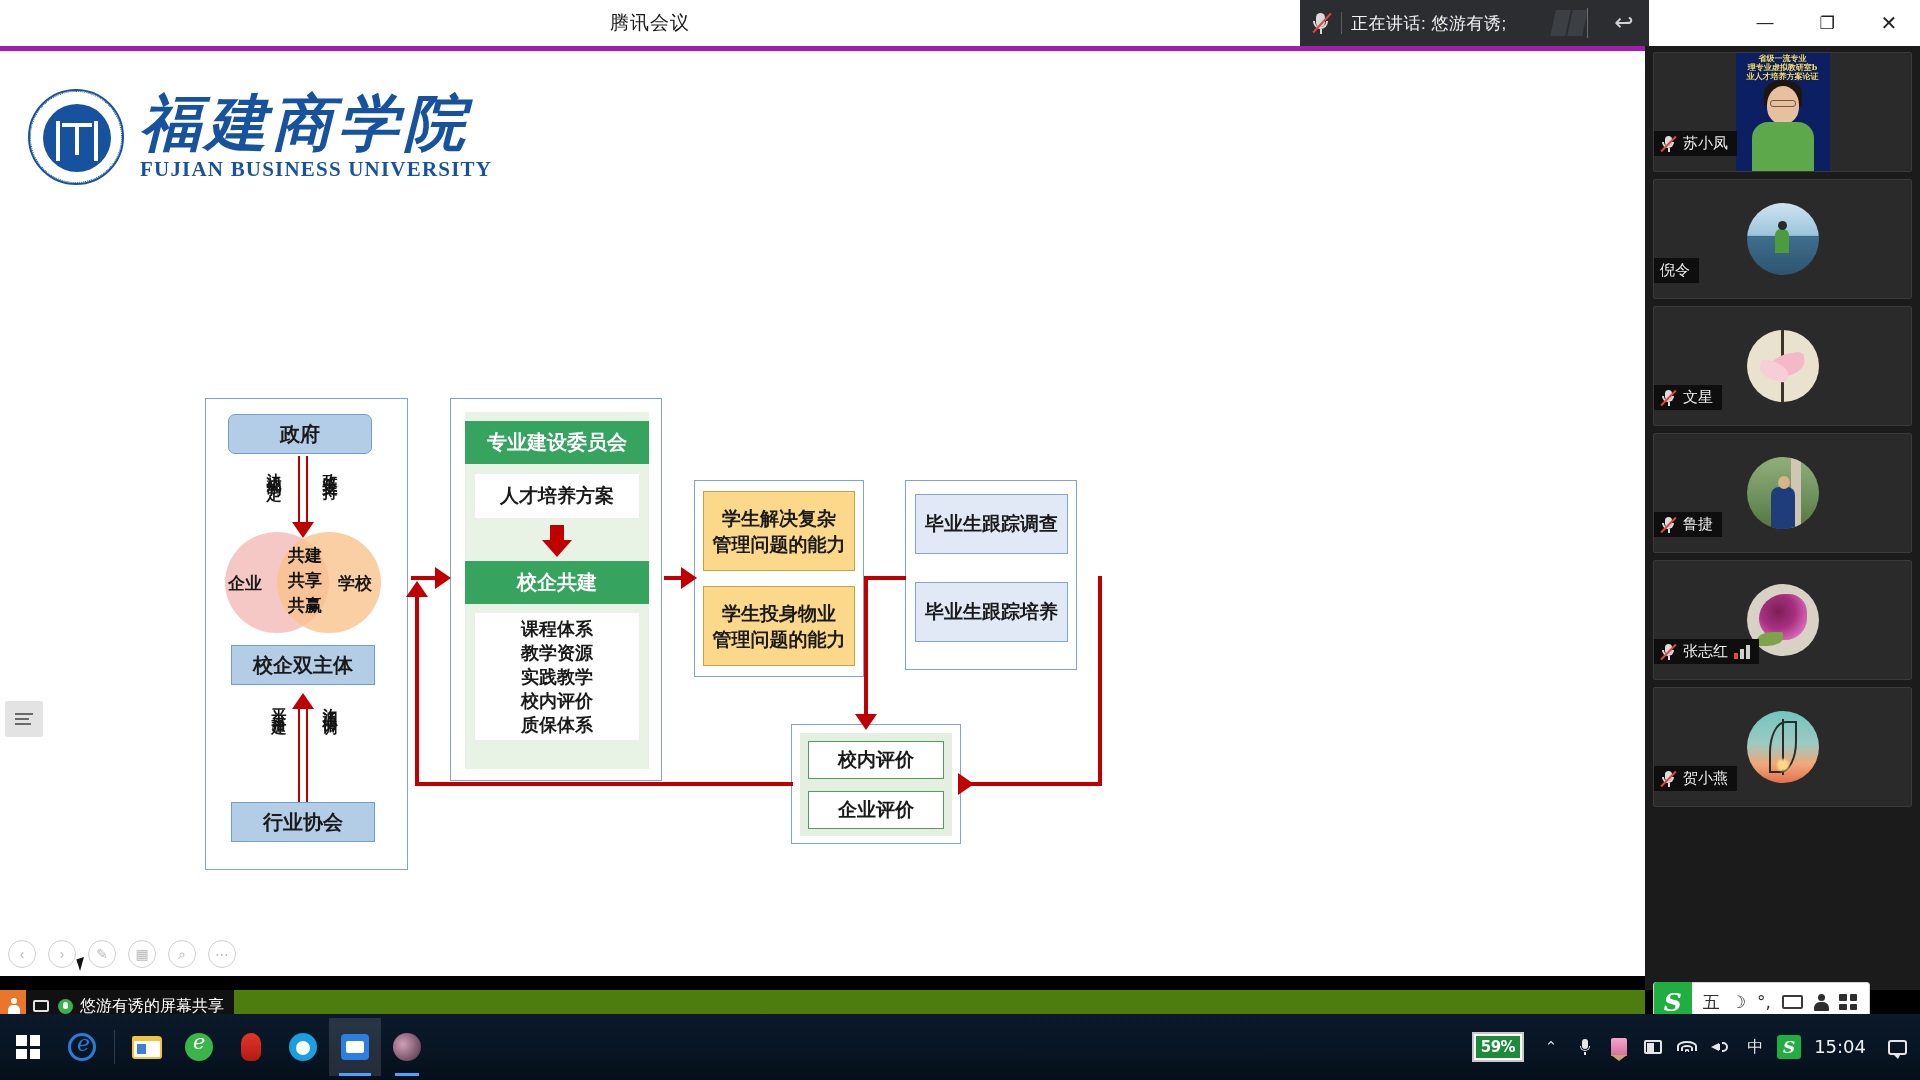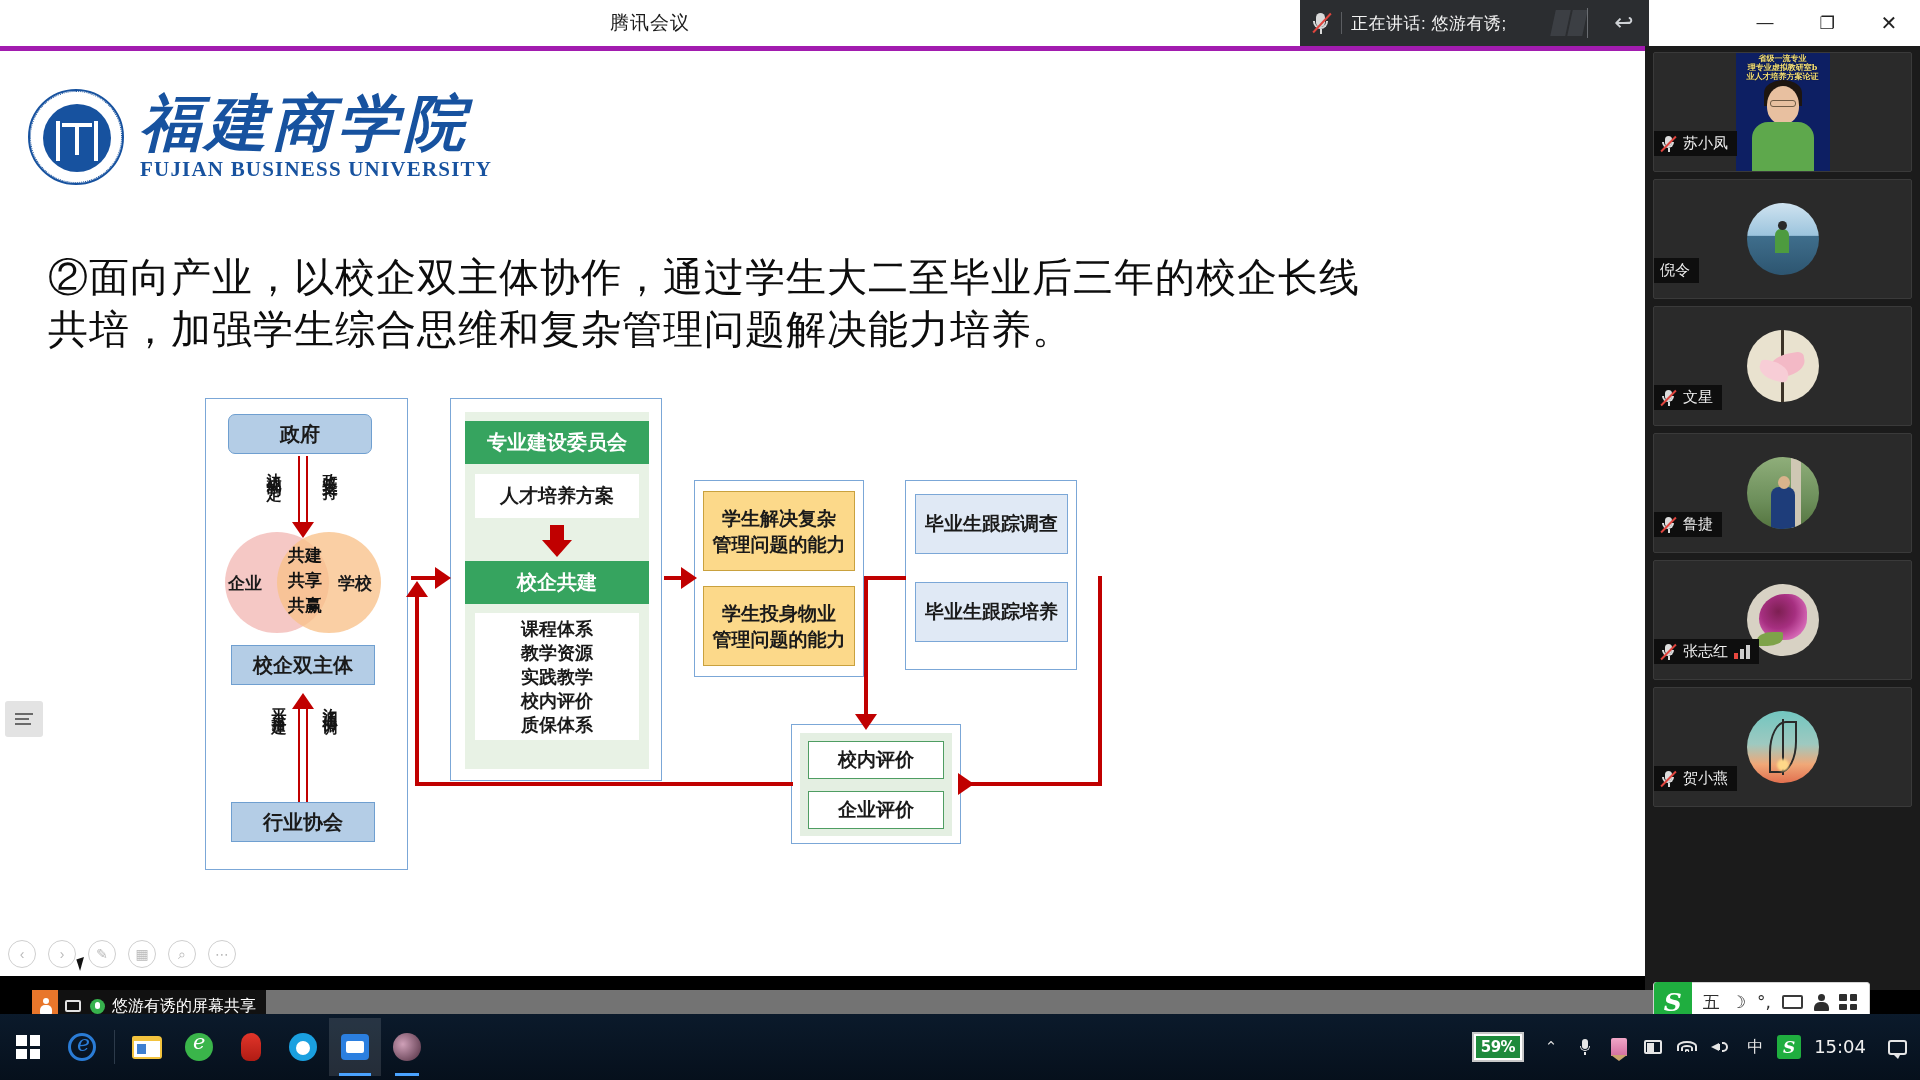--- a/index.html
+++ b/index.html
@@ -341,21 +341,21 @@
   .av-rose .blob { position: absolute; left: 12px; top: 10px; width: 48px; height: 46px; background: radial-gradient(circle at 40% 38%, #7d1f52 0%, #a62f80 42%, #cf5fae 70%, #e79ed0 100%); border-radius: 58% 42% 50% 50%; }
   .av-rose .leaf { position: absolute; left: 10px; top: 48px; width: 26px; height: 14px; background: #7ea34a; border-radius: 60% 10% 60% 10%; }
   .av-leaf { width: 72px; height: 72px; background: linear-gradient(180deg,#72c6c0 0%,#9ec9c0 46%,#f0a878 74%,#e2704f 100%); position: relative; }
   .av-leaf .sk { position: absolute; left: 22px; top: 10px; width: 28px; height: 52px; border: 2px solid #2a2a2a; border-radius: 60% 0 60% 0; }
   .av-leaf .vein { position: absolute; left: 35px; top: 8px; width: 2px; height: 56px; background: #2a2a2a; }
   .av-leaf .glow { position: absolute; left: 30px; top: 48px; width: 12px; height: 12px; border-radius: 50%; background: #ffd889; filter: blur(1px); }
 
   
   .sharebar {
     position: absolute; left: 0; top: 990px; width: 1645px; height: 32px;
-    background: #737373; display: flex; align-items: center; margin-left: 32px;
+    background: #4d7c0f; display: flex; align-items: center;
   }
   .share-chip {
     height: 32px; background: #111; display: flex; align-items: center; gap: 6px; padding: 0 10px 0 0;
   }
   .chip-orange { width: 26px; height: 32px; background: #e8762b; display: flex; align-items: center; justify-content: center; }
   .chip-orange .person { width: 11px; height: 17px; position: relative; }
   .chip-orange .person .h { position: absolute; left: 3px; top: 0; width: 6px; height: 6px; border-radius: 50%; background: #fff; }
   .chip-orange .person .b { position: absolute; left: 0; top: 7px; width: 12px; height: 10px; border-radius: 5px 5px 2px 2px; background: #fff; }
   .sb-ic { width: 18px; height: 18px; display: flex; align-items: center; justify-content: center; }
   .sb-monitor { width: 16px; height: 12px; border: 2px solid #e2e2e2; border-radius: 2px; }
@@ -499,21 +499,20 @@
           <div class="ring-txt"></div>
           <div class="inner"></div>
           <div class="mark"></div>
         </div>
         <div class="logo-text">
           <div class="logo-cn">福建商学院</div>
           <div class="logo-en">FUJIAN BUSINESS UNIVERSITY</div>
         </div>
       </div>
 
-      <div class="heading">②面向产业，以校企双主体协作，通过学生大二至毕业后三年的校企长线共培，加强学生综合思维和复杂管理问题解决能力培养。</div>
 
       <div class="diagram">
 
         <div class="panel p-left"></div>
         <div class="bluebox bx-gov">政府</div>
 
         <div class="vlabel lb-fagui">法规制定</div>
         <div class="vlabel lb-zhence">政策支持</div>
         <div class="arrow-v" style="left:298px; top:75px; height:70px;"></div>
         <div class="arrow-head-down" style="left:292px; top:141px;"></div>

